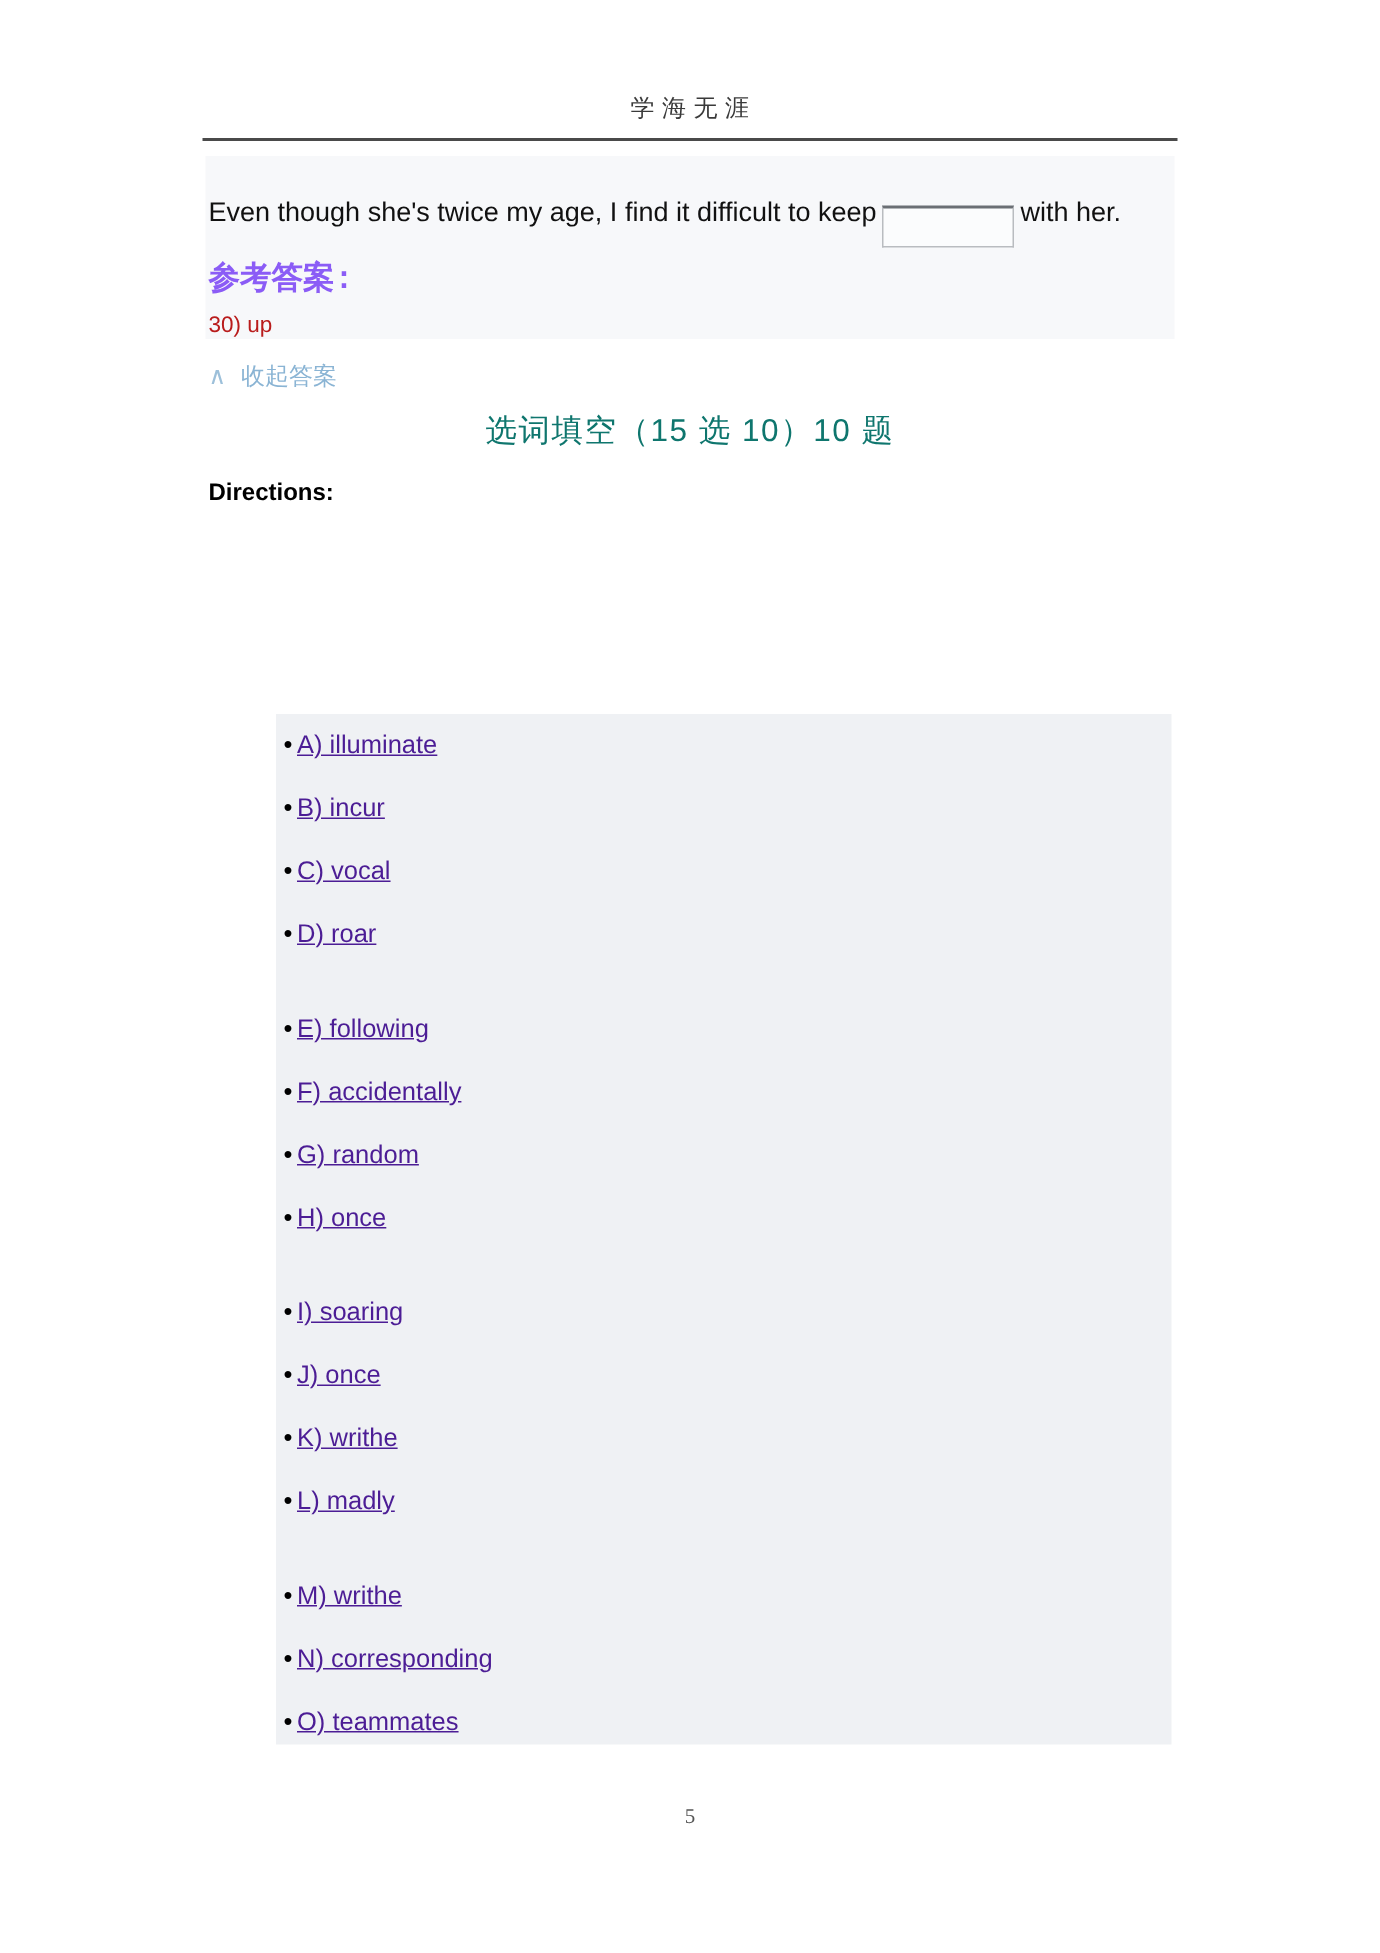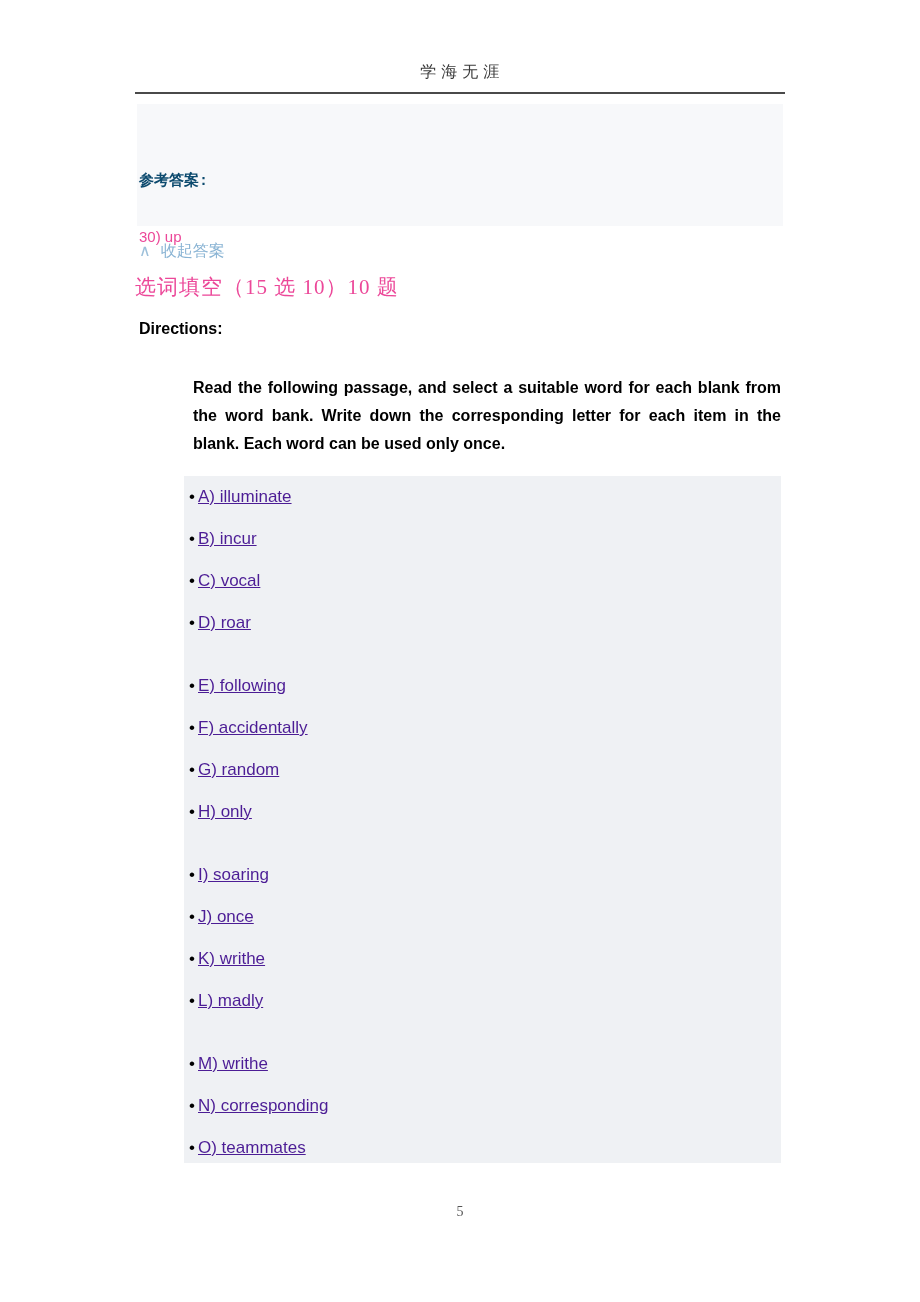--- a/index.html
+++ b/index.html
@@ -75,32 +75,31 @@
     box-sizing: border-box;
     padding: 0;
     font-family: "Liberation Sans", sans-serif;
     font-size: 15px;
   }
 
   .answer-label {
     position: absolute;
     left: 139px;
     top: 171px;
-    font-size: 15px;
+    font-size: 21px;
     font-weight: bold;
-    color: #0c4a6e;
+    color: #8b5cf6;
     font-family: Liberation Mono, monospace;
   }
   .answer-value {
     position: absolute;
     left: 139px;
     top: 208px;
     font-size: 15px;
-    color: #ec4899;
-    margin-top: 20px;
+    color: #b91c1c;
   }
 
   .collapse-link {
     position: absolute;
     left: 139px;
     top: 241px;
     font-size: 16px;
     color: #8ab4d4;
     font-family: "Liberation Serif", serif;
     cursor: pointer;
@@ -112,24 +111,24 @@
     font-size: 16px;
     color: #9dc0da;
   }
 
   
   .section-title {
     position: absolute;
     left: 135px;
     top: 273px;
     width: 650px;
-    text-align: left;
-    font-family: Liberation Serif, serif;
+    text-align: center;
+    font-family: Liberation Sans, sans-serif;
     font-size: 21px;
-    color: #ec4899;
+    color: #0f766e;
     letter-spacing: 1px;
   }
 
   
   .directions-label {
     position: absolute;
     left: 139px;
     top: 320px;
     font-size: 16px;
     font-weight: bold;
@@ -207,45 +206,47 @@
 <body>
 
 <div class="page">
 
   <div class="running-head">学  海  无  涯</div>
 
   <div class="head-rule"></div>
 
   <div class="answer-panel"></div>
 
+  <div class="question-line">
+    <span>Even though she's twice my age, I find it difficult to keep</span><input class="blank-input" type="text" placeholder="" style=""><span>with her.</span>
+  </div>
 
   <div class="answer-label">参考答案:</div>
 
   <div class="answer-value">30) up</div>
 
   <div class="collapse-link">
     <span class="collapse-caret">∧</span><span>收起答案</span>
   </div>
 
   <div class="section-title">选词填空（15 选 10）10 题</div>
 
   <div class="directions-label">Directions:</div>
 
-  <div class="directions-body">Read the following passage, and select a suitable word for each blank from the word bank. Write down the corresponding letter for each item in the blank. Each word can be used only once.</div>
 
   <div class="wordbank"></div>
   <ul class="wordbank-list" id="wordbank-list">
       <li class="wb-item"><span class="wb-bullet">•</span><span class="wb-link">A) illuminate</span></li>
       <li class="wb-item"><span class="wb-bullet">•</span><span class="wb-link">B) incur</span></li>
       <li class="wb-item"><span class="wb-bullet">•</span><span class="wb-link">C) vocal</span></li>
       <li class="wb-item group-end"><span class="wb-bullet">•</span><span class="wb-link">D) roar</span></li>
       <li class="wb-item"><span class="wb-bullet">•</span><span class="wb-link">E) following</span></li>
       <li class="wb-item"><span class="wb-bullet">•</span><span class="wb-link">F) accidentally</span></li>
       <li class="wb-item"><span class="wb-bullet">•</span><span class="wb-link">G) random</span></li>
-      <li class="wb-item group-end"><span class="wb-bullet">•</span><span class="wb-link">H) only</span></li>
+      <li class="wb-item group-end"><span class="wb-bullet">•</span><span class="wb-link">H) once</span></li>
       <li class="wb-item"><span class="wb-bullet">•</span><span class="wb-link">I) soaring</span></li>
       <li class="wb-item"><span class="wb-bullet">•</span><span class="wb-link">J) once</span></li>
       <li class="wb-item"><span class="wb-bullet">•</span><span class="wb-link">K) writhe</span></li>
       <li class="wb-item group-end"><span class="wb-bullet">•</span><span class="wb-link">L) madly</span></li>
       <li class="wb-item"><span class="wb-bullet">•</span><span class="wb-link">M) writhe</span></li>
       <li class="wb-item"><span class="wb-bullet">•</span><span class="wb-link">N) corresponding</span></li>
       <li class="wb-item"><span class="wb-bullet">•</span><span class="wb-link">O) teammates</span></li>
     </ul>
 
   <div class="page-number">5</div>

